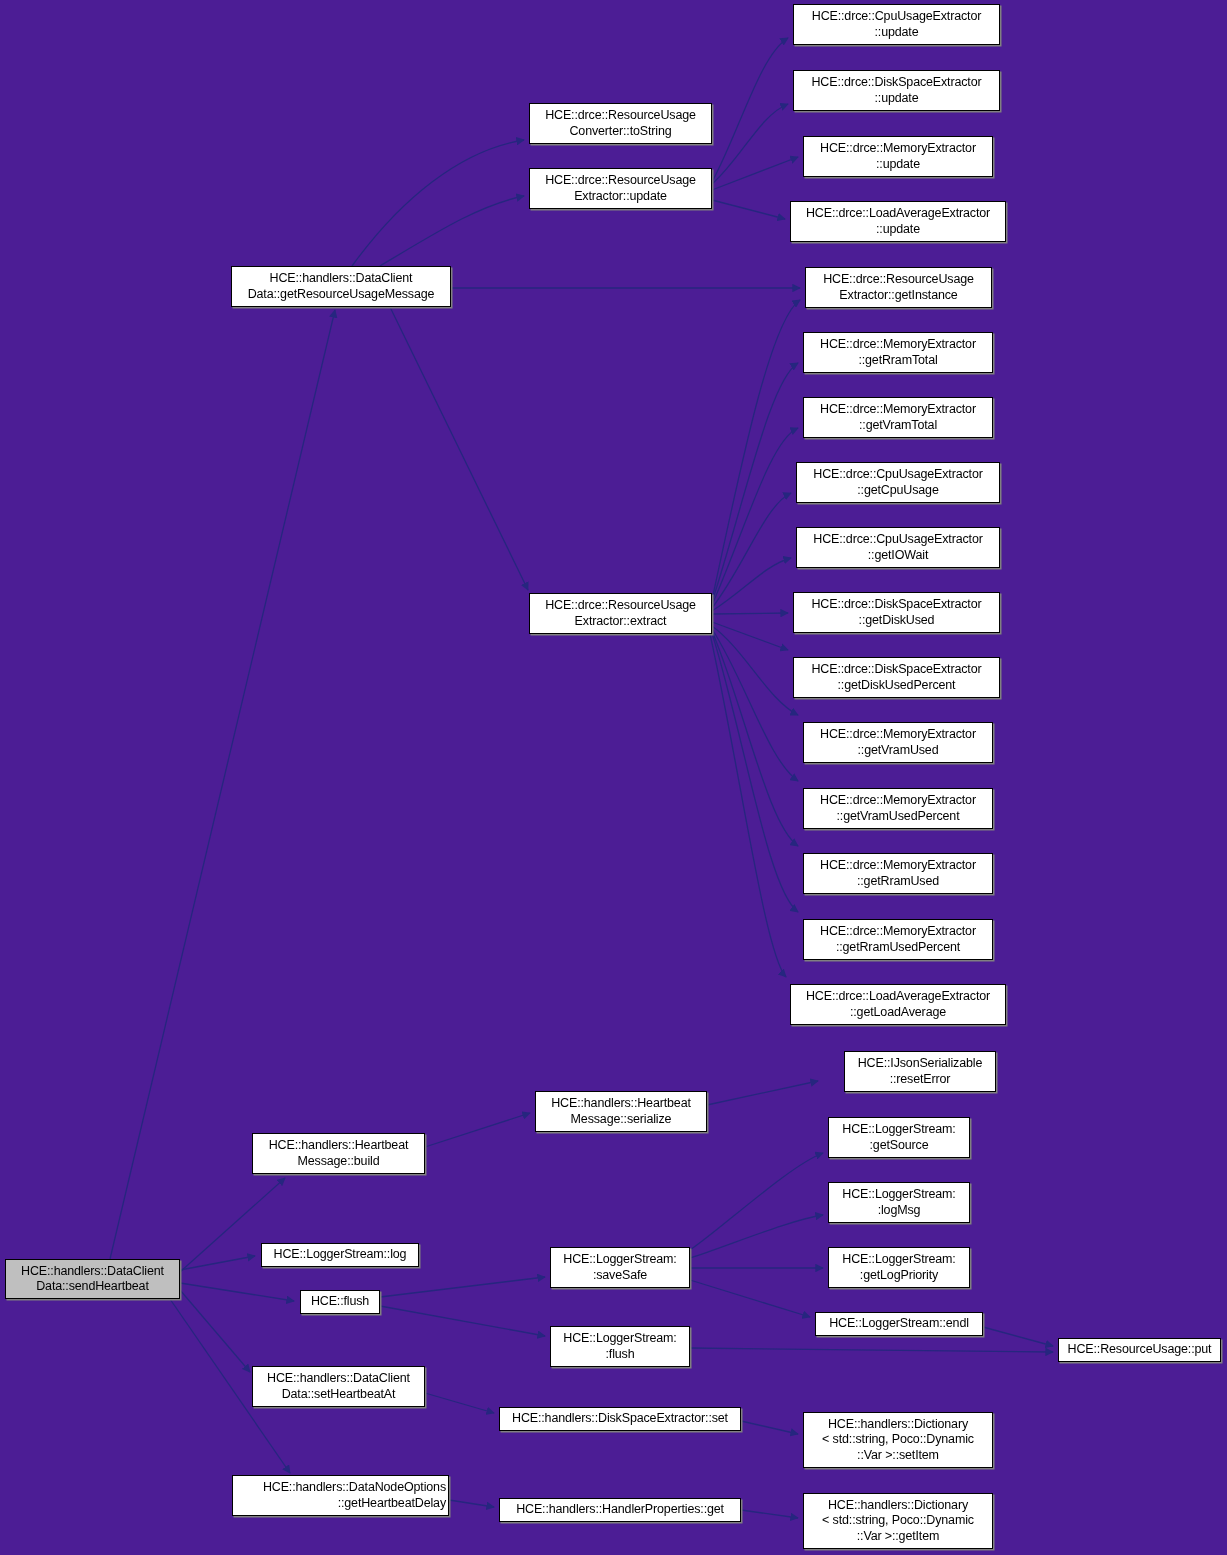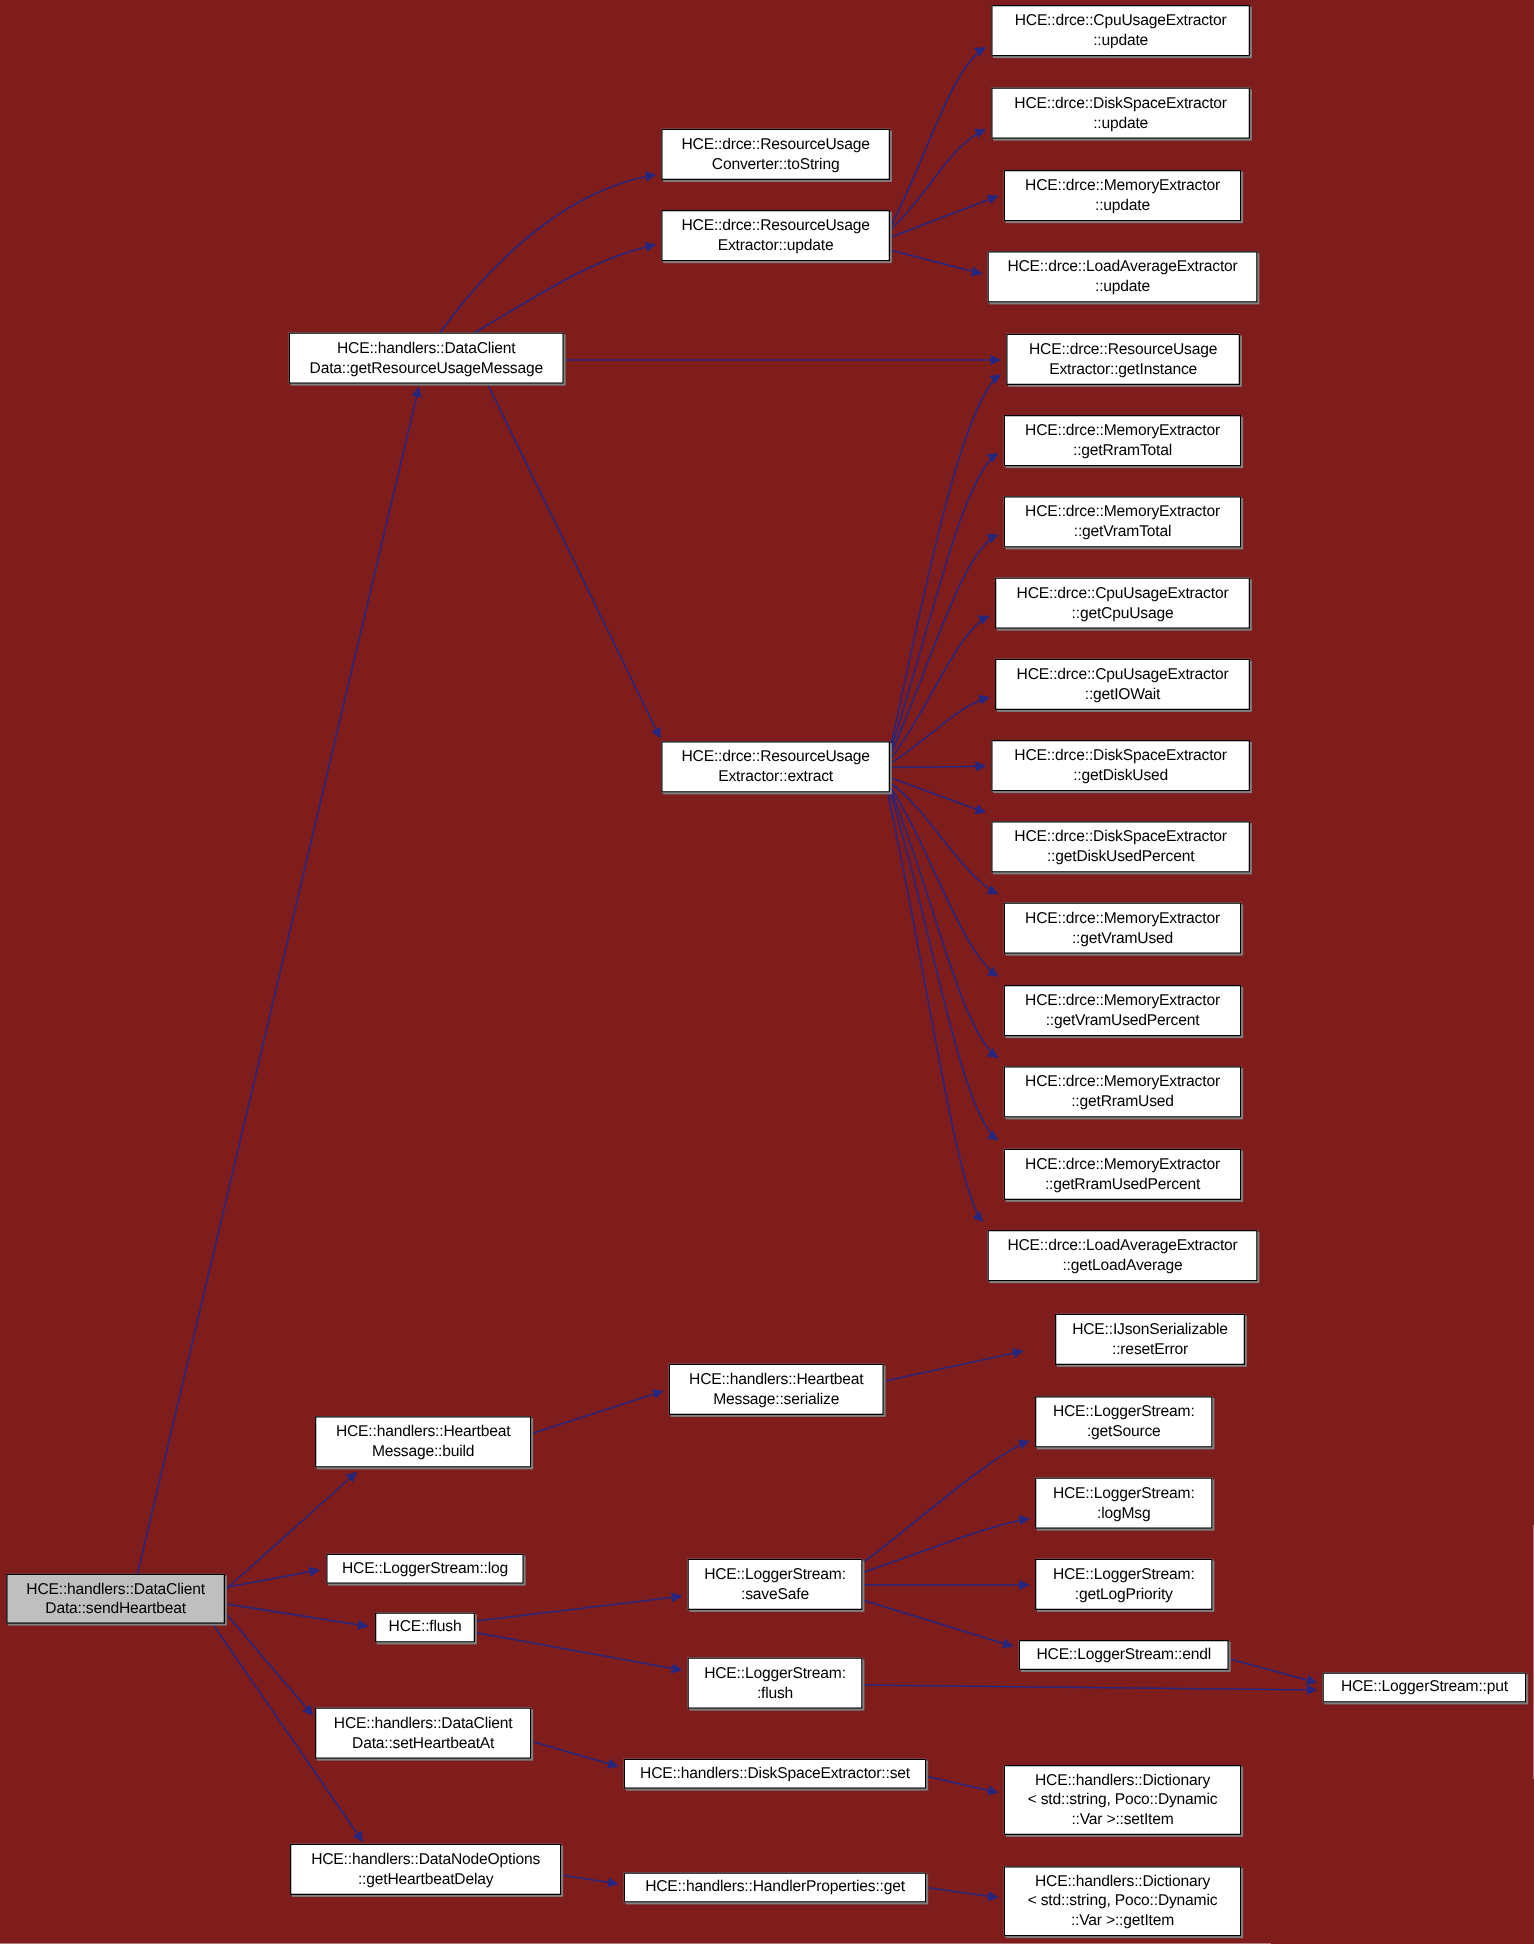--- a/index.html
+++ b/index.html
@@ -4,21 +4,21 @@
 <style>
   html, body {
     margin: 0;
     padding: 0;
     background: #ffffff;
   }
   #canvas {
     position: relative;
     width: 1227px;
     height: 1555px;
-    background: #7f1d1d;
+    background: #4c1d95;
     font-family: "Liberation Sans", "DejaVu Sans", sans-serif;
     overflow: hidden;
   }
   #edge-layer {
     position: absolute;
     left: 0;
     top: 0;
     width: 1227px;
     height: 1555px;
     pointer-events: none;
@@ -155,29 +155,29 @@
 :logMsg</span></div>
       <div class="node" style="left: 261px; top: 1243px; width: 158px; height: 24px;"><span>HCE::LoggerStream::log</span></div>
       <div class="node" style="left: 550px; top: 1247px; width: 140px; height: 41px;"><span>HCE::LoggerStream:
 :saveSafe</span></div>
       <div class="node" style="left: 828px; top: 1247px; width: 142px; height: 41px;"><span>HCE::LoggerStream:
 :getLogPriority</span></div>
       <div class="node highlight" style="left: 5px; top: 1259px; width: 175px; height: 40px;"><span>HCE::handlers::DataClient
 Data::sendHeartbeat</span></div>
       <div class="node" style="left: 300px; top: 1290px; width: 80px; height: 24px;"><span>HCE::flush</span></div>
       <div class="node" style="left: 815px; top: 1312px; width: 168px; height: 24px; justify-content: center;"><span>HCE::LoggerStream::endl</span></div>
-      <div class="node" style="left: 1058px; top: 1338px; width: 163px; height: 24px;"><span>HCE::LoggerStream::put</span></div>
+      <div class="node" style="left: 1058px; top: 1338px; width: 163px; height: 24px;"><span>HCE::ResourceUsage::put</span></div>
       <div class="node" style="left: 550px; top: 1326px; width: 140px; height: 41px;"><span>HCE::LoggerStream:
 :flush</span></div>
       <div class="node" style="left: 252px; top: 1366px; width: 173px; height: 41px;"><span>HCE::handlers::DataClient
 Data::setHeartbeatAt</span></div>
       <div class="node" style="left: 499px; top: 1407px; width: 242px; height: 24px;"><span>HCE::handlers::DiskSpaceExtractor::set</span></div>
       <div class="node" style="left: 803px; top: 1412px; width: 190px; height: 56px;"><span>HCE::handlers::Dictionary
 &lt; std::string, Poco::Dynamic
 ::Var &gt;::setItem</span></div>
-      <div class="node" style="left: 232px; top: 1475px; width: 217px; height: 41px;"><span>HCE::handlers::DataNodeOptions
+      <div class="node" style="left: 232px; top: 1475px; width: 217px; height: 41px; text-align: right;"><span>HCE::handlers::DataNodeOptions
 ::getHeartbeatDelay</span></div>
       <div class="node" style="left: 499px; top: 1498px; width: 242px; height: 24px;"><span>HCE::handlers::HandlerProperties::get</span></div>
       <div class="node" style="left: 803px; top: 1493px; width: 190px; height: 56px;"><span>HCE::handlers::Dictionary
 &lt; std::string, Poco::Dynamic
 ::Var &gt;::getItem</span></div>
     </div>
 </div>
 
 </body></html>

